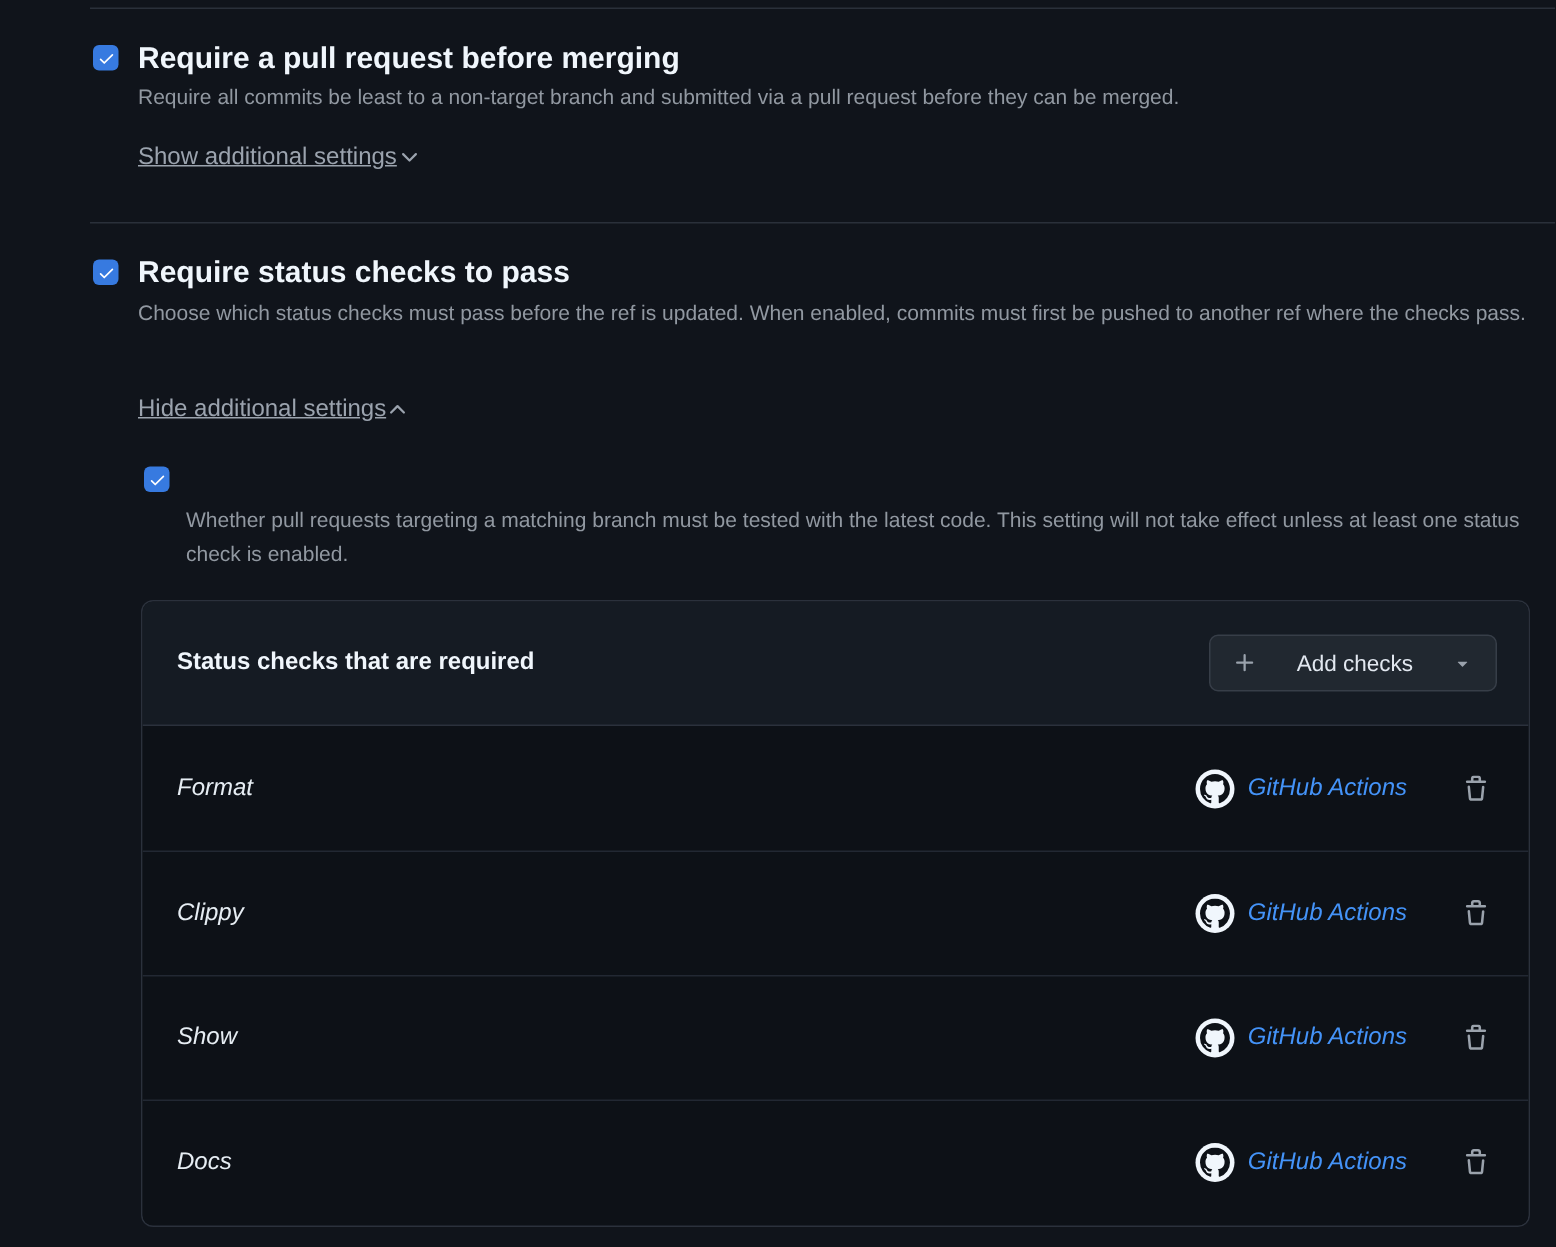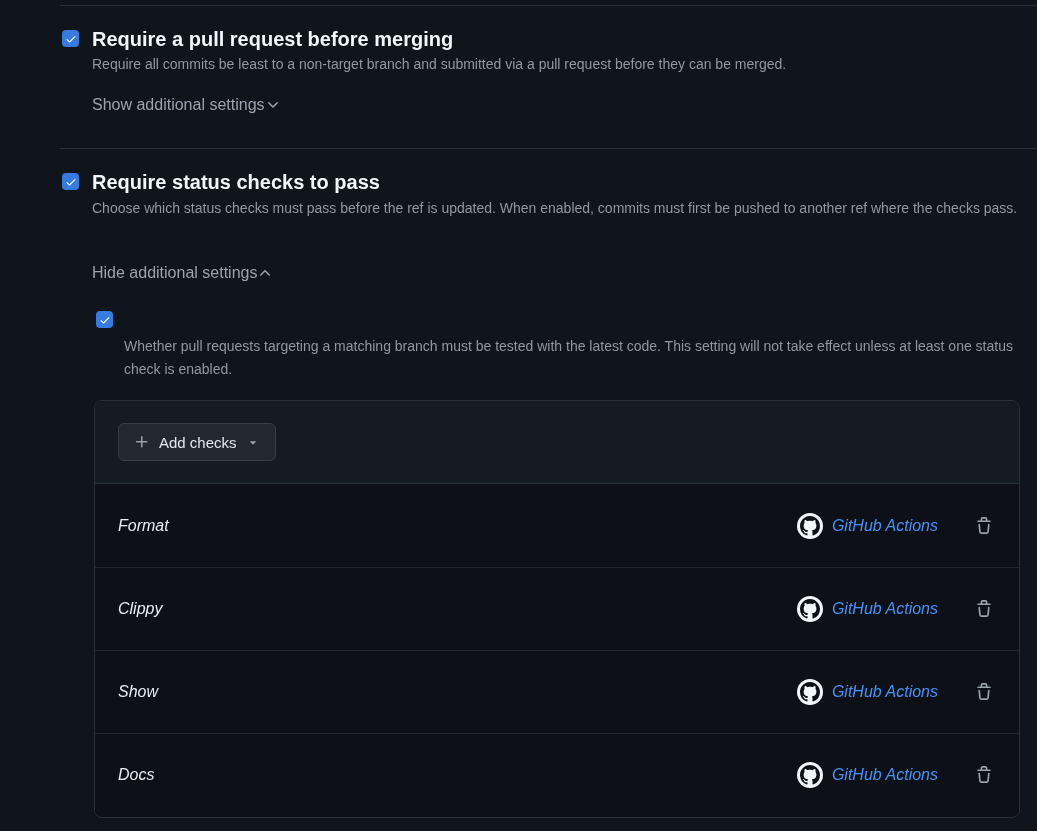--- a/index.html
+++ b/index.html
@@ -34,39 +34,39 @@
 
   .rule-desc{
     position:absolute;font-size:14px;color:#9198a1;line-height:23px;
   }
   .p1{left:92px;top:53px;width:940px}
   .p2{left:92px;top:197px;width:938px}
   .p3{left:124px;top:335px;width:892px}
 
   .toggle{
     position:absolute;display:inline-flex;align-items:center;
-    font-size:16px;color:#9ba3ae;cursor:pointer;white-space:nowrap;
+    font-size:16px;color:#9ba3ae;cursor:pointer;white-space:nowrap;text-decoration:underline;
   }
   .g1{left:92px;top:96px}
   .g2{left:92px;top:264px}
   .toggle svg{flex:0 0 auto;fill:#9ba3ae;}
 
   .panel{
     position:absolute;left:94px;top:400px;width:926px;height:418px;
     border:1px solid #2b313c;border-radius:8px;
     box-sizing:border-box;overflow:hidden;background:#0d1117;
   }
   .panel-header{
     height:83px;background:#151b23;border-bottom:1px solid #2b313c;
     display:flex;align-items:center;justify-content:space-between;
     padding:0 21px 0 23px;box-sizing:border-box;
   }
   .panel-title{font-size:16px;font-weight:bold;color:#f0f6fc;}
   .btn{
-    display:inline-flex;align-items:center;gap:9px;
+    display:inline-flex;align-items:center;gap:26px;
     height:38px;padding:16px 15px;border-radius:6px;
     background:#212830;border:1px solid #373e48;
     font-size:15px;color:#e2e8f0;cursor:pointer;
     font-family:inherit;
   }
   .btn svg{fill:#9aa2ac;}
 
   .check-row{
     height:83px;display:flex;align-items:center;justify-content:space-between;
     padding:0 26px 0 23px;box-sizing:border-box;background:#0d1117;font-style:italic;
@@ -122,20 +122,21 @@
 
   <div class="checkbox cb3">
     <svg viewBox="0 0 16 16" width="12" height="12">
         <path fill="#ffffff" d="M13.78 4.22a.75.75 0 0 1 0 1.06l-7.25 7.25a.75.75 0 0 1-1.06 0L2.22 9.28a.751.751 0 0 1 .018-1.042.751.751 0 0 1 1.042-.018L6 10.94l6.72-6.72a.75.75 0 0 1 1.06 0Z"></path>
       </svg>
   </div>
   <div class="rule-desc p3">Whether pull requests targeting a matching branch must be tested with the latest code. This setting will not take effect unless at least one status check is enabled.</div>
 
   <div class="panel">
     <div class="panel-header">
+      <span class="panel-title">Status checks that are required</span>
       <button class="btn">
         <svg viewBox="0 0 16 16" width="16" height="16">
             <path d="M7.75 2a.75.75 0 0 1 .75.75V7h4.25a.75.75 0 0 1 0 1.5H8.5v4.25a.75.75 0 0 1-1.5 0V8.5H2.75a.75.75 0 0 1 0-1.5H7V2.75A.75.75 0 0 1 7.75 2Z"></path>
           </svg>
         <span>Add checks</span>
         <svg viewBox="0 0 16 16" width="14" height="14">
             <path d="m4.427 7.427 3.396 3.396a.25.25 0 0 0 .354 0l3.396-3.396A.25.25 0 0 0 11.396 7H4.604a.25.25 0 0 0-.177.427Z"></path>
           </svg>
       </button>
     </div>

